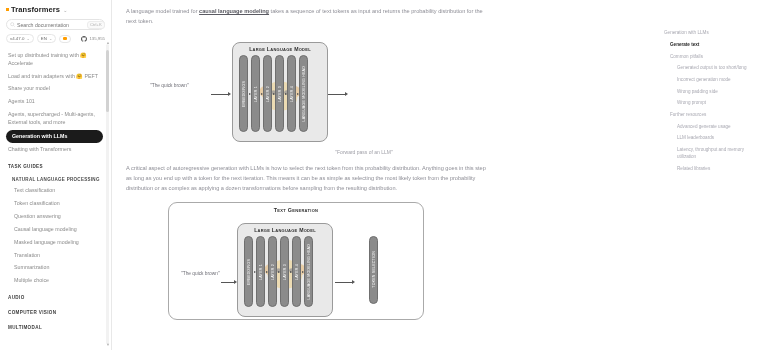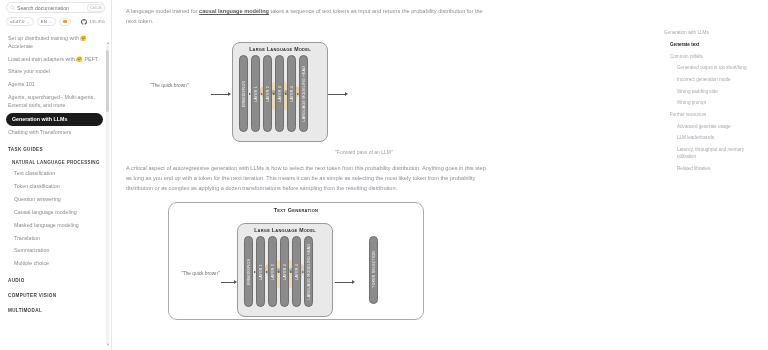--- a/index.html
+++ b/index.html
@@ -260,20 +260,25 @@
   .toc-item.lvl3 { padding-left: 13px; }
   .toc-item.active { color: #2a2a2a; font-weight: bold; }
 </style>
 </head>
 <body>
 
 <div class="app">
 
   <aside class="sidebar">
 
+    <div class="brand">
+      <span class="brand-dot"></span>
+      <span class="brand-name">Transformers</span>
+      <span class="brand-caret">⌄</span>
+    </div>
 
     <div class="search-box">
       <svg class="search-icon" viewBox="0 0 16 16">
         <circle cx="7" cy="7" r="5" fill="none" stroke="#999" stroke-width="1.8"></circle>
         <line x1="11" y1="11" x2="15" y2="15" stroke="#999" stroke-width="1.8"></line>
       </svg>
       <input class="search-input" readonly="" placeholder="Search documentation" style="">
       <span class="search-kbd">Ctrl+K</span>
     </div>
 

